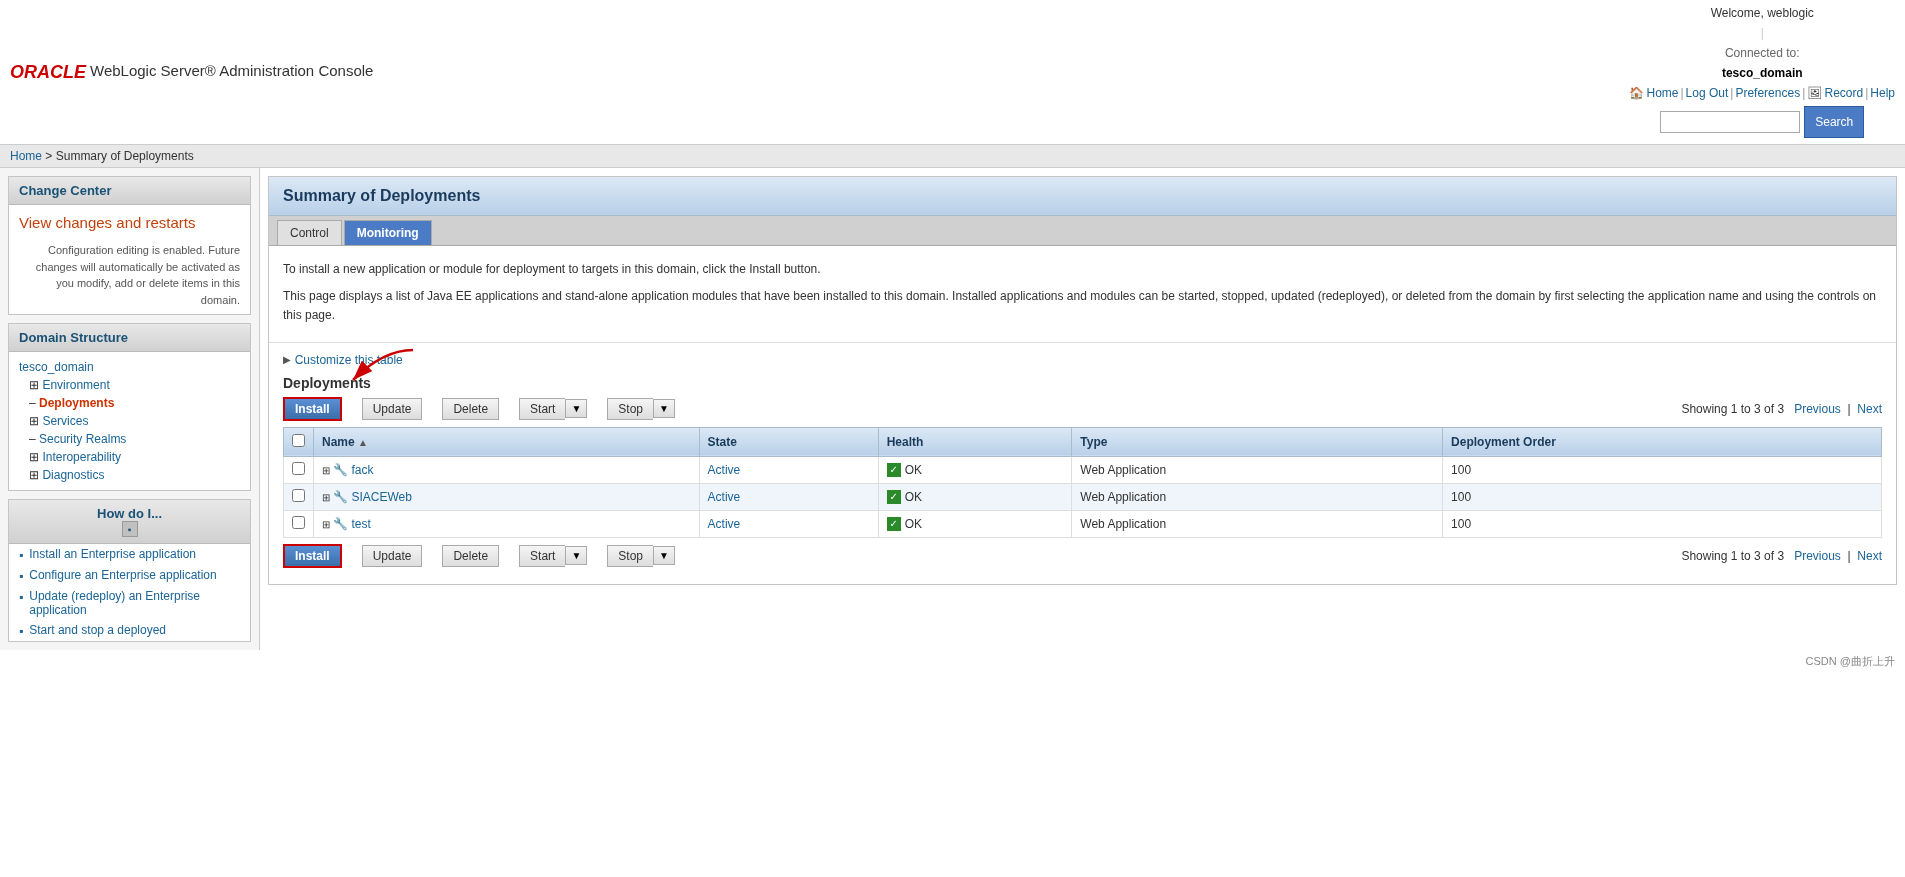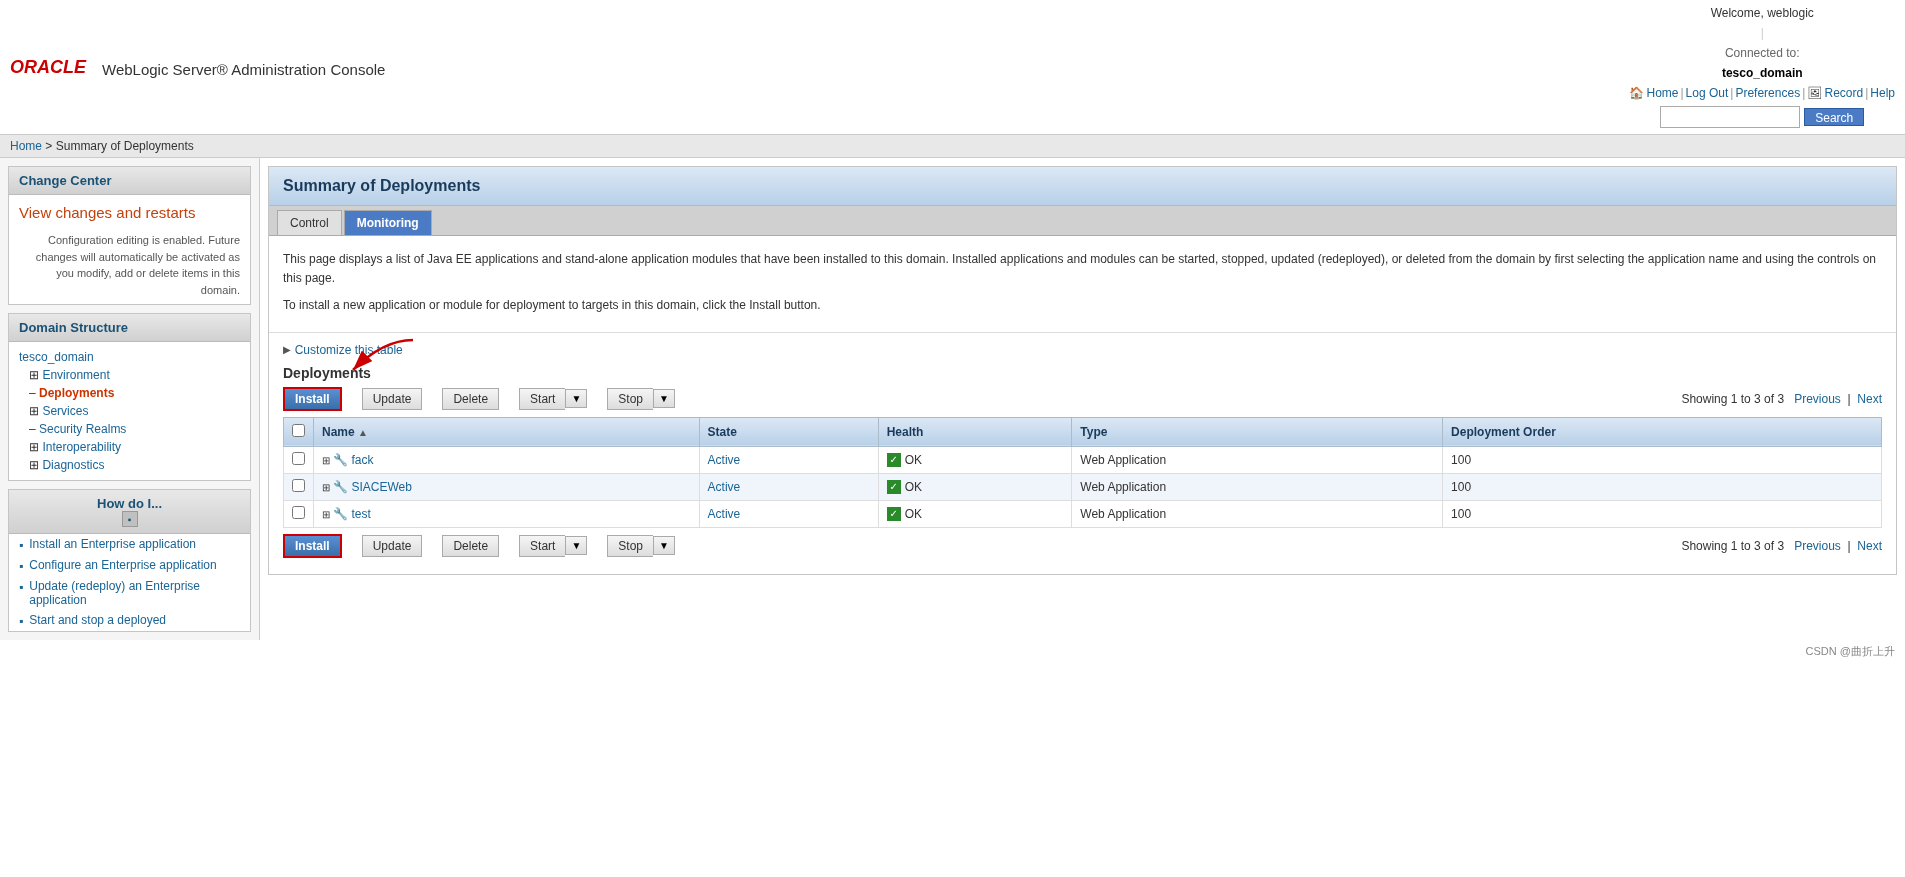--- a/index.html
+++ b/index.html
@@ -1,32 +1,32 @@
 <!DOCTYPE html>
 <html><head>
   <meta charset="utf-8">
   <style>
     * { margin: 0; padding: 0; box-sizing: border-box; }
     body { font-family: Arial, Helvetica, sans-serif; font-size: 12px; background: #fff; color: #333; }
 
     
     #header { background: #fff; border-bottom: 1px solid #ccc; padding: 6px 10px; display: flex; align-items: center; justify-content: space-between; }
-    #header-left { display: flex; align-items: flex-end; gap: 16px; }
+    #header-left { display: flex; align-items: flex-start; gap: 4px; }
     .oracle-logo { color: #cc0000; font-weight: bold; font-size: 18px; font-style: italic; }
     .oracle-logo span { color: #cc0000; }
     .app-title { color: #333; font-size: 15px; font-weight: normal; }
     #header-right { display: flex; align-items: center; gap: 6px; flex-direction: column; }
     .welcome-text { font-size: 12px; color: #333; }
     .domain-text { color: #000; font-weight: bold; font-size: 12px; }
     .nav-links { display: flex; align-items: center; gap: 2px; font-size: 12px; }
     .nav-links a { color: #1a6496; text-decoration: none; }
     .nav-sep { color: #999; }
     .search-box { display: flex; align-items: center; gap: 4px; }
     .search-input { width: 140px; height: 22px; border: 1px solid #aaa; padding: 2px 4px; font-size: 12px; }
-    .search-btn { background: #4a7bc4; color: #fff; border: 1px solid #2a5b9e; padding: 2px 10px; font-size: 12px; cursor: pointer; height: 18px; }
+    .search-btn { background: #4a7bc4; color: #fff; border: 1px solid #2a5b9e; padding: 2px 10px; font-size: 12px; cursor: pointer; height: 32px; }
 
     
     #breadcrumb { background: #e8e8e8; padding: 4px 10px; border-bottom: 1px solid #ccc; font-size: 12px; }
     #breadcrumb a { color: #1a6496; text-decoration: none; }
 
     
     #main { display: flex; }
 
     
     #sidebar { width: 260px; min-width: 260px; background: #f5f5f5; border-right: 1px solid #ccc; padding: 0; }
@@ -207,22 +207,22 @@
     <div class="content-inner">
 
       <div class="content-title">Summary of Deployments</div>
 
       <div class="tabs">
         <div class="tab">Control</div>
         <div class="tab active">Monitoring</div>
       </div>
 
       <div class="description">
+        <p>To install a new application or module for deployment to targets in this domain, click the Install button.</p>
         <p>This page displays a list of Java EE applications and stand-alone application modules that have been installed to this domain. Installed applications and modules can be started, stopped, updated (redeployed), or deleted from the domain by first selecting the application name and using the controls on this page.</p>
-        <p>To install a new application or module for deployment to targets in this domain, click the Install button.</p>
       </div>
 
       <div class="table-area">
         <a href="#" class="customize-link">
           <span class="triangle-icon">▶</span>
           <span>Customize this table</span>
         </a>
 
         <div class="deployments-header">
           <span>Deployments</span>

